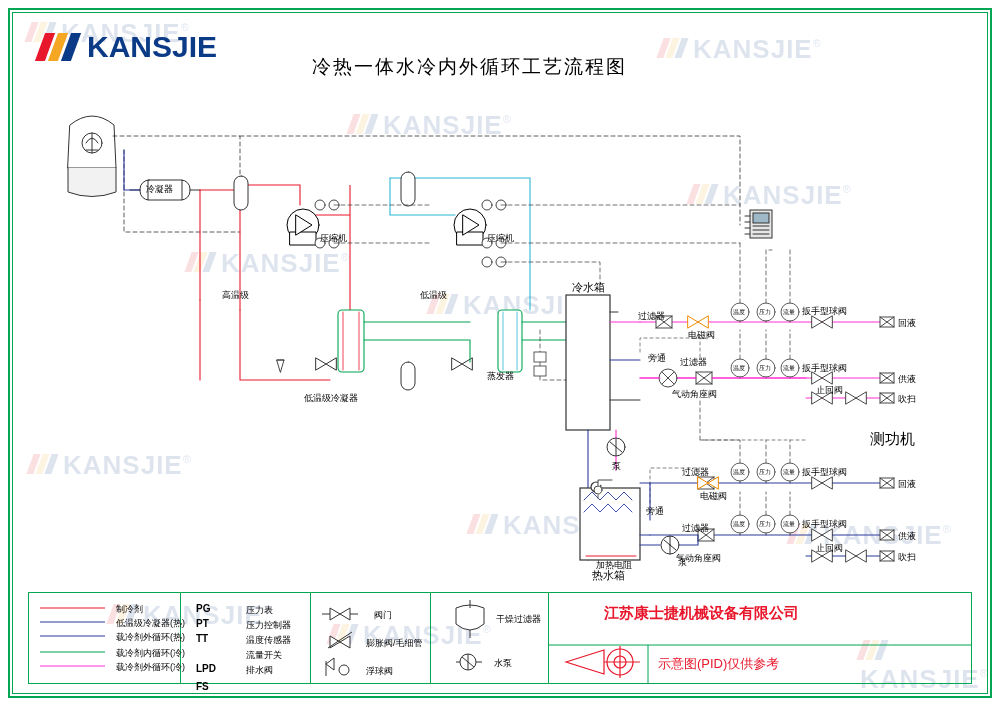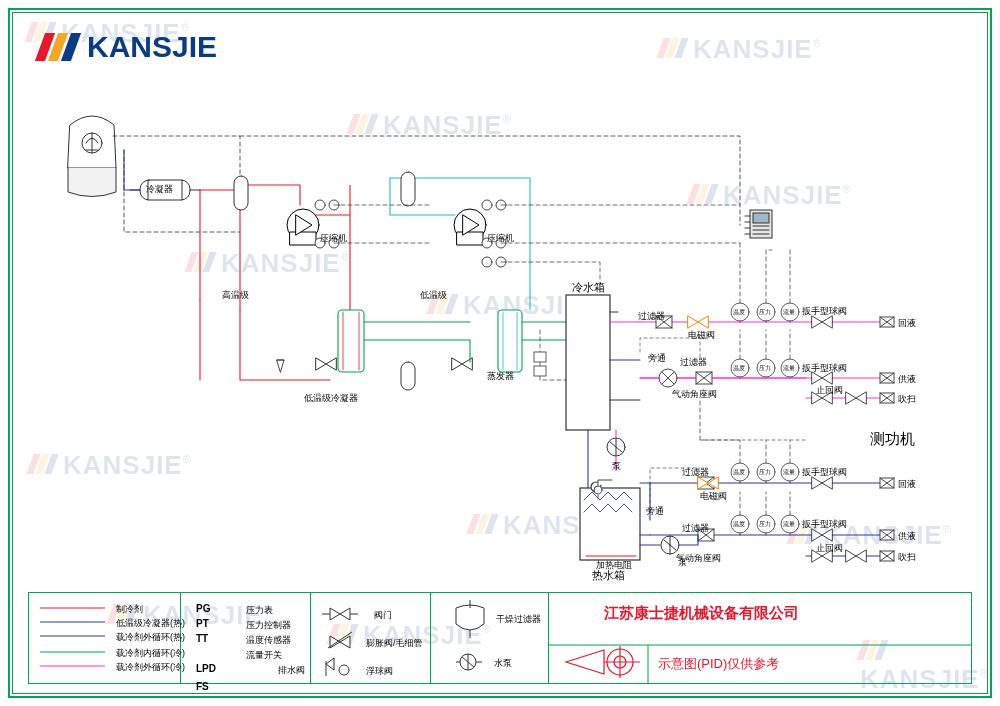--- a/index.html
+++ b/index.html
@@ -87,20 +87,21 @@
 
   <div class="logo">
     <span class="bars">
       <span class="bar" style="background:#e8172b"></span>
       <span class="bar" style="background:#f5a623"></span>
       <span class="bar" style="background:#0b3a86"></span>
     </span>
     <span class="txt">KANSJIE</span>
   </div>
 
+  <div class="title">冷热一体水冷内外循环工艺流程图</div>
 
   <svg class="draw" viewBox="0 0 1000 706">
     <defs>
       <marker id="arr" markerWidth="7" markerHeight="7" refX="6" refY="3" orient="auto">
         <path d="M0,0 L6,3 L0,6 z" fill="#000"></path>
       </marker>
       <marker id="arrR" markerWidth="7" markerHeight="7" refX="6" refY="3" orient="auto">
         <path d="M0,0 L6,3 L0,6 z" fill="#e8172b"></path>
       </marker>
     </defs>
@@ -517,21 +518,21 @@
   <div class="legend-code" style="left:196px;top:603px;">PG</div>
   <div class="legend-code" style="left:196px;top:618px;">PT</div>
   <div class="legend-code" style="left:196px;top:633px;">TT</div>
   <div class="legend-code" style="left:196px;top:681px;">FS</div>
   <div class="legend-code" style="left:196px;top:663px;">LPD</div>
 
   <div class="legend-text" style="left:246px;top:604px;">压力表</div>
   <div class="legend-text" style="left:246px;top:619px;">压力控制器</div>
   <div class="legend-text" style="left:246px;top:634px;text-align:center;">温度传感器</div>
   <div class="legend-text" style="left:246px;top:649px;">流量开关</div>
-  <div class="legend-text" style="left:246px;top:664px;margin-left:32px;">排水阀</div>
+  <div class="legend-text" style="left:246px;top:664px;">排水阀</div>
 
   <div class="legend-text" style="left:374px;top:609px;">阀门</div>
   <div class="legend-text" style="left:366px;top:637px;">膨胀阀/毛细管</div>
   <div class="legend-text" style="left:366px;top:665px;">浮球阀</div>
   <div class="legend-text" style="left:496px;top:613px;">干燥过滤器</div>
   <div class="legend-text" style="left:494px;top:657px;">水泵</div>
 
   <div class="company1">江苏康士捷机械设备有限公司</div>
   <div class="pid">示意图(PID)仅供参考</div>
   <div class="datebox">2023/03/13</div>

